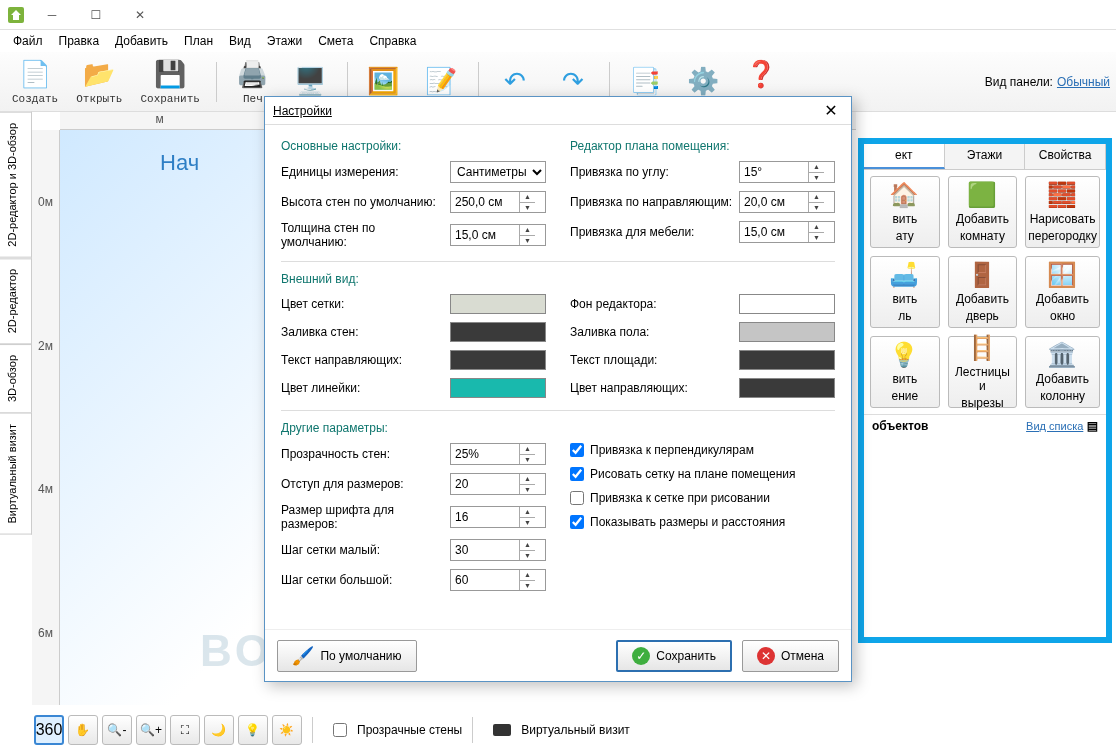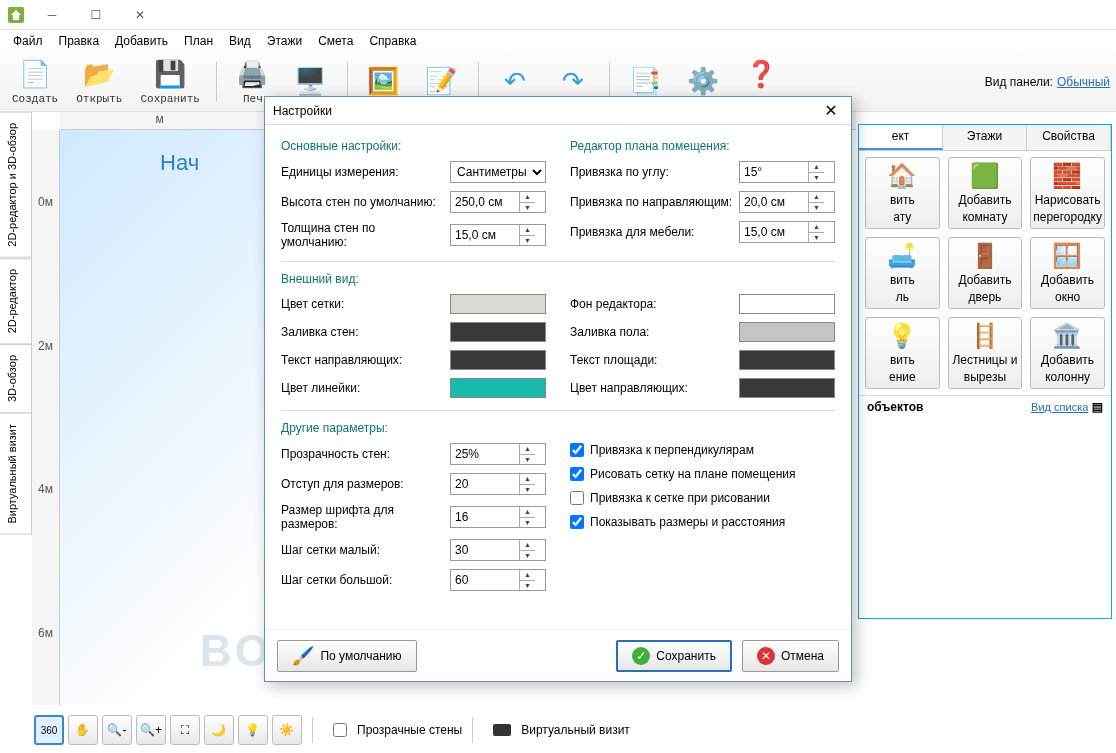--- a/index.html
+++ b/index.html
@@ -33,21 +33,21 @@
 .canvas-area { position:absolute; left:32px; top:112px; right: 0; bottom: 48px; background:#fff; }
 .ruler-top { position:absolute; left:28px; right:260px; top:0; height:18px; background:#f5f5f5; border-bottom:1px solid #ccc; display:flex; font-size:10px; color:#555; }
 .ruler-top span { flex:1; text-align:center; }
 .ruler-left { position:absolute; left:0; top:18px; width:28px; bottom:0; background:#f5f5f5; border-right:1px solid #ccc; display:flex; flex-direction:column; color:#555; font-size:10px;}
 .ruler-left span { flex:1; display:flex; align-items:center; justify-content:center;}
 
 .canvas-bg { position:absolute; left:28px; top:18px; right:260px; bottom:0; background:linear-gradient(135deg,#d0e9ff 0%, #fff 50%);}
 .canvas-title { color:#2f7fc5; font-size:22px; padding:20px 0 0 100px; }
 
 
-.right-pane { position:absolute; right:4px; top:124px; width:254px; border:1px solid #0ea5e9;}
+.right-pane { position:absolute; right:4px; top:138px; width:254px; border:6px solid #0ea5e9;}
 .right-tabs { height:26px; display:flex; border-bottom:1px solid #ccc; }
 .right-tabs span { flex:1; text-align:center; padding:4px 0; border-right:1px solid #ccc; background:#f4f4f4; }
 .right-tabs span.active { background:#fff; border-bottom:2px solid #4a90d9; }
 .palette { padding: 6px; display:grid; grid-template-columns: 1fr 1fr 1fr; gap:8px; }
 .pal-btn { border:1px solid #bbb; background:linear-gradient(#fff,#eee); border-radius:3px; height:72px; display:flex; flex-direction:column; align-items:center; justify-content:center; gap:3px; font-size:11px; text-align:center; padding:2px;}
 .pal-btn .pi { font-size:24px; }
 .pal-btn.truncated .pi { opacity:.8 }
 .catalog-hdr { padding:4px 8px; display:flex; justify-content:space-between; align-items:center; border-top:1px solid #ddd; font-weight:bold;}
 .catalog-hdr a { color:#2a6fb5; font-weight:normal; text-decoration:underline; font-size:11px; }
 .catalog-body { height:200px; background:#fff; }
@@ -55,21 +55,21 @@
 
 .bottom-bar { position:absolute; left:34px; bottom:6px; right:6px; height:34px; display:flex; align-items:center; gap:4px; }
 .btm-btn { width:30px; height:30px; border:1px solid #bbb; background:linear-gradient(#fff,#e8e8e8); border-radius:3px; display:flex; align-items:center; justify-content:center; font-size:16px;}
 .btm-btn.active { border:2px solid #3a87d4; background:#dff0ff; }
 .btm-sep { width:1px; height:26px; background:#ccc; margin:0 6px;}
 .btm-chk { display:flex; align-items:center; gap:10px; margin-left:10px;}
 .btm-chk input { width:14px; height:14px; }
 .vcam { width:18px; height:12px; background:#333; border-radius:2px; display:inline-block; position:relative; }
 .dialog { position:absolute; left:264px; top:96px; width:588px; height:586px; background:#fff; border:1px solid #5a93c4; box-shadow: 4px 4px 14px rgba(0,0,0,.25); display:flex; flex-direction:column; }
 .dlg-title { height:28px; display:flex; align-items:center; padding:0 8px; border-bottom:1px solid #ddd; }
-.dlg-title span { flex:1; }
+.dlg-title span { flex:1;text-decoration:underline; }
 .dlg-close { width:24px; height:24px; display:flex; align-items:center; justify-content:center; font-size:16px; }
 .dlg-body { flex:1; padding: 8px 16px; overflow:hidden; }
 .sect-lbl { color:#0f766e; margin:6px 0 8px 0; }
 hr.thin { border:none; border-top:1px solid #ddd; margin:4px 0 10px 0; }
 .two-col { display:grid; grid-template-columns: 1fr 1fr; column-gap: 24px; }
 .frow { display:flex; align-items:center; margin-bottom:8px; gap:6px; }
 .frow .flab { flex:1; }
 .frow .fctl { width:96px; height:22px; border:1px solid #999; background:#fff; display:flex; align-items:center; }
 .frow .fctl input { border:none; outline:none; width:68px; padding:0 4px; background:transparent; }
 .spin { width:16px; height:20px; border-left:1px solid #aaa; display:flex; flex-direction:column; }
@@ -246,21 +246,21 @@
   </div>
   <div class="catalog-hdr">
     <span>объектов</span>
     <span><a>Вид списка</a> <span>▤</span></span>
   </div>
   <div class="catalog-body"></div>
 </div>
 
 <div class="bottom-bar">
   <div class="btm-btn active">
-      <span style="font-size:10px">360</span>
+      <span style="font-size:16px">360</span>
     </div>
   <div class="btm-btn">
       <span>✋</span>
     </div>
   <div class="btm-btn">
       <span>🔍-</span>
     </div>
   <div class="btm-btn">
       <span>🔍+</span>
     </div>

